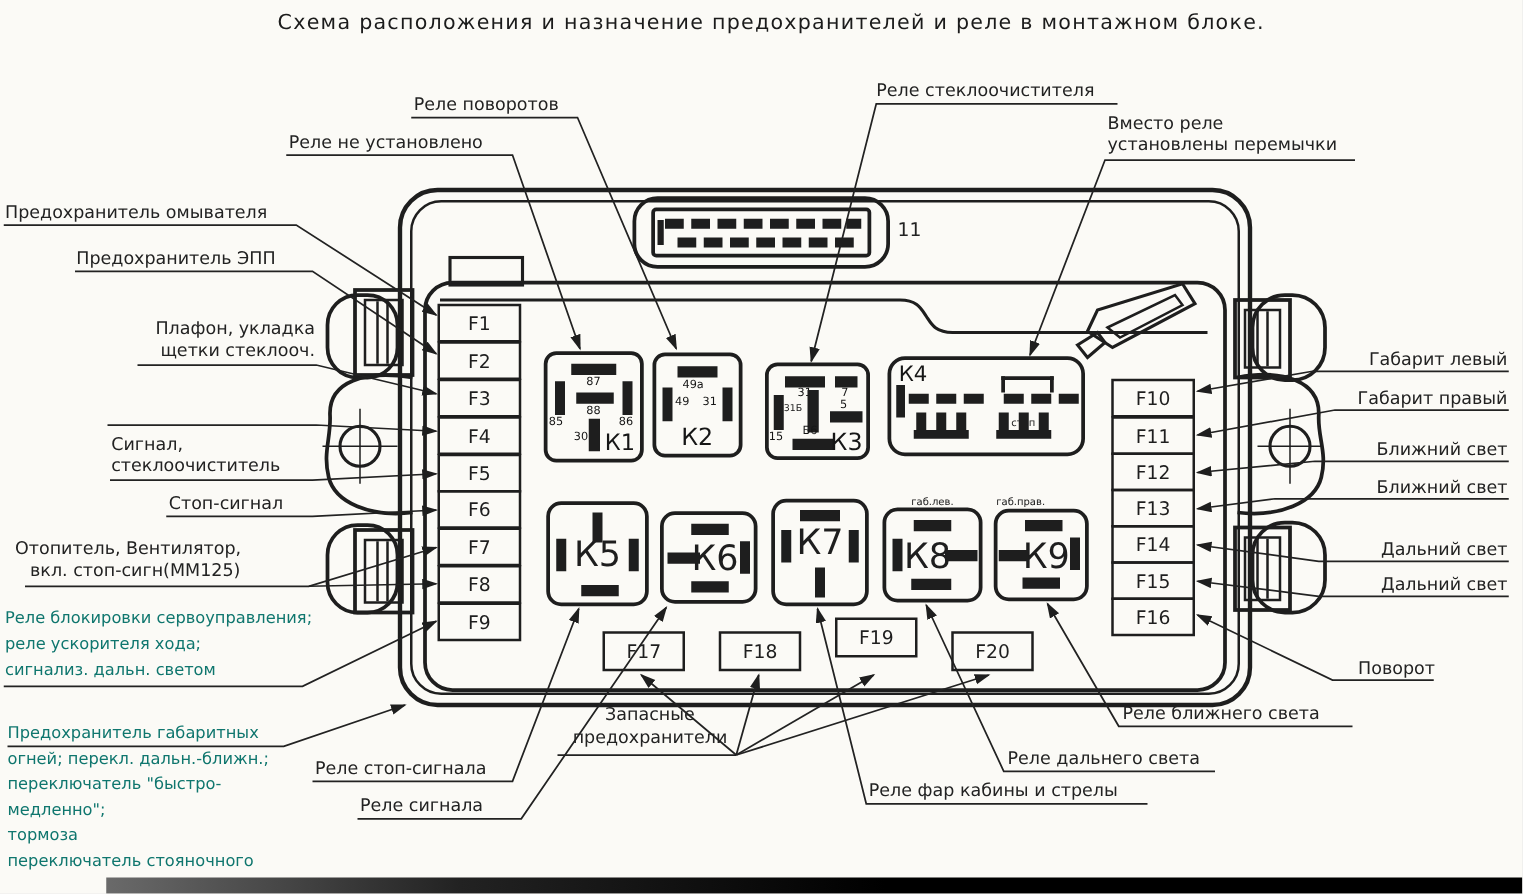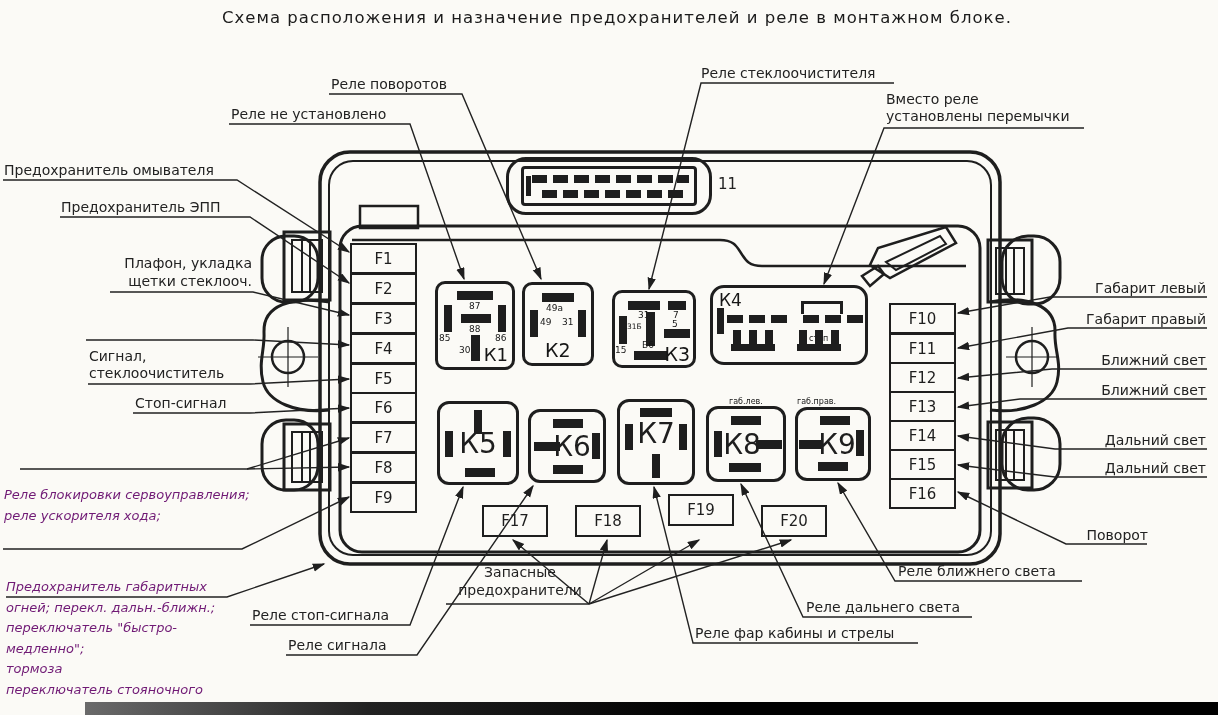--- a/index.html
+++ b/index.html
@@ -1,21 +1,21 @@
 <!DOCTYPE html>
 <html><head>
 <meta charset="utf-8">
 <style>
   :root{ --ink:#1e1e1e; --paper:#fbfaf6; }
   html,body{margin:0;padding:0;background:#e8e8e8;}
   .stage{position:relative;width:1218px;height:715px;background:var(--paper);overflow:hidden;
          font-family:"DejaVu Sans",sans-serif;color:var(--ink);}
   .art{position:absolute;left:0;top:0;z-index:1;}
   .lbl{position:absolute;z-index:3;font-size:14px;line-height:18px;white-space:nowrap;color:#222;}
-  .lbl.small{font-size:13px;line-height:21px;color:#701a75;font-style:italic;}
+  .lbl.small{font-size:13px;line-height:21px;color:#0f766e;}
   .lbl.center{text-align:center;}
   .lbl.right{text-align:right;}
   .title{position:absolute;left:16px;right:0;top:8px;text-align:center;z-index:3;
          font-size:16.5px;letter-spacing:1px;color:#1b1b1b;}
   .fuse{position:absolute;z-index:2;width:67px;height:31px;border:2.5px solid var(--ink);
         box-sizing:border-box;display:flex;align-items:center;justify-content:center;
         font-size:15px;background:transparent;}
   .relay{position:absolute;z-index:2;border:3px solid var(--ink);border-radius:12px;
          box-sizing:border-box;background:transparent;}
   .relay .pv{position:absolute;width:8px;background:var(--ink);}
@@ -287,23 +287,28 @@
   <div class="lbl" style="left:61px;top:198px">Предохранитель ЭПП</div>
   <div class="lbl right" style="left:62px;top:254px;width:190px">
     <div>Плафон, укладка</div>
     <div>щетки стеклооч.</div>
   </div>
   <div class="lbl" style="left:89px;top:348px;line-height:17px">
     <div>Сигнал,</div>
     <div>стеклоочиститель</div>
   </div>
   <div class="lbl" style="left:135px;top:394px">Стоп-сигнал</div>
+  <div class="lbl" style="left:12px;top:430px">
+    <div>Отопитель, Вентилятор,</div>
+    <div style="padding-left:12px">вкл. стоп-сигн(ММ125)</div>
+  </div>
   <div class="lbl small" style="left:4px;top:484px">
     <div>Реле блокировки сервоуправления;</div>
     <div>реле ускорителя хода;</div>
+    <div>сигнализ. дальн. светом</div>
   </div>
   <div class="lbl small" style="left:6px;top:577px;line-height:20.5px">
     <div>Предохранитель габаритных</div>
     <div>огней; перекл. дальн.-ближн.;</div>
     <div>переключатель "быстро-</div>
     <div>медленно";</div>
     <div>тормоза</div>
     <div>переключатель стояночного</div>
   </div>
 

